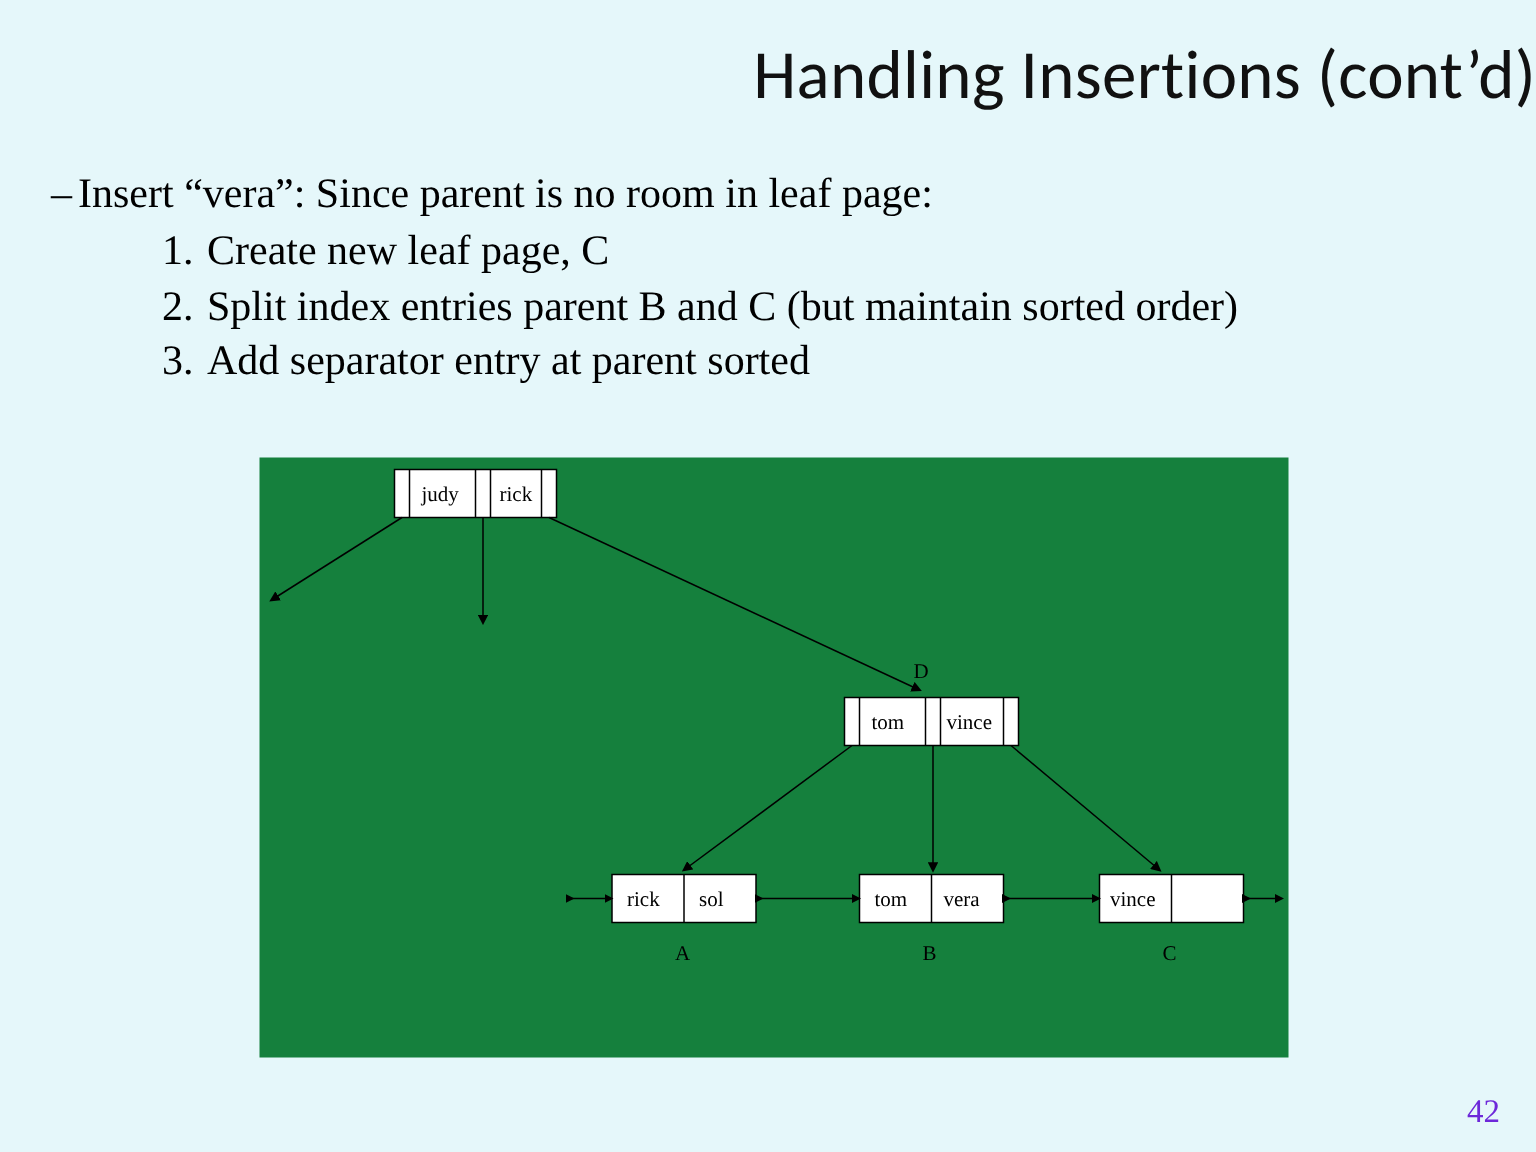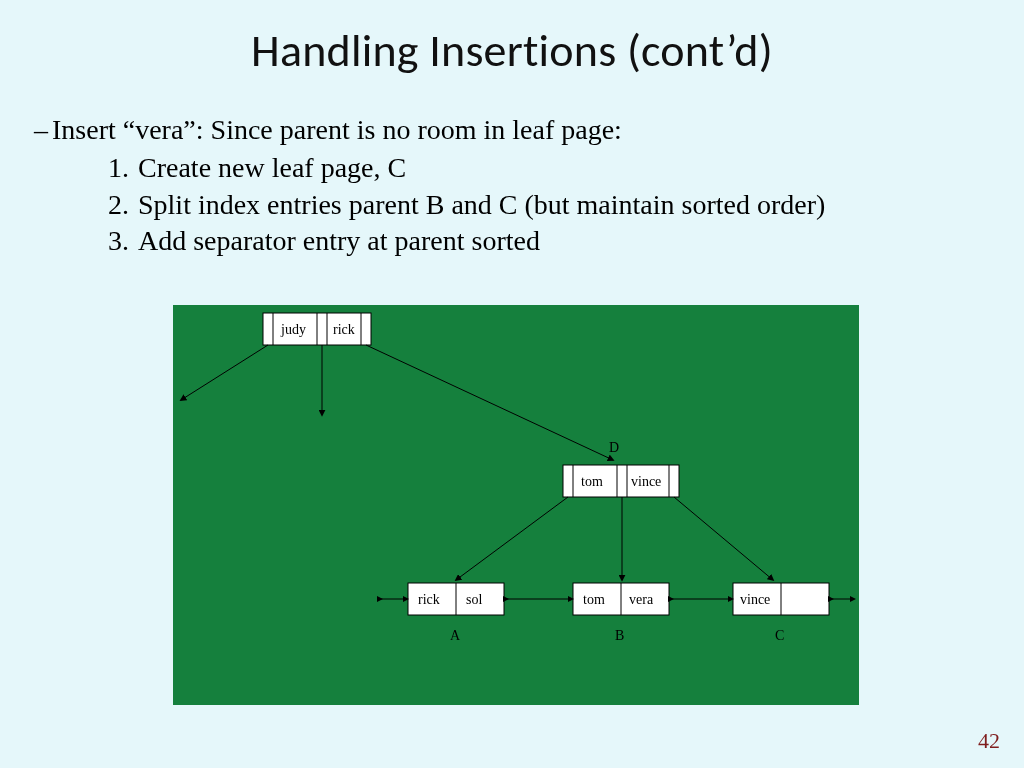--- a/index.html
+++ b/index.html
@@ -15,21 +15,21 @@
   .slide {
     position: relative;
     width: 1024px;
     height: 768px;
   }
   .title {
     position: absolute;
     top: 22px;
     left: 0;
     width: 100%;
-    text-align: center;
+    text-align: right;
     font-family: Calibri, "Segoe UI", Arial, sans-serif;
     font-size: 46px;
     font-weight: 400;
     color: #111;
     letter-spacing: 0.2px;
   }
   .body {
     position: absolute;
     top: 112px;
     left: 30px;
@@ -58,21 +58,21 @@
     width: 30px;
   }
   .ol .txt {
     flex: 1;
   }
   .page-num {
     position: absolute;
     right: 24px;
     bottom: 14px;
     font-size: 22px;
-    color: #7f1d1d;
+    color: #6d28d9;
   }
   .diagram {
     position: absolute;
     left: 173px;
     top: 305px;
     width: 686px;
     height: 400px;
     background: #15803d;
   }
   svg text {

